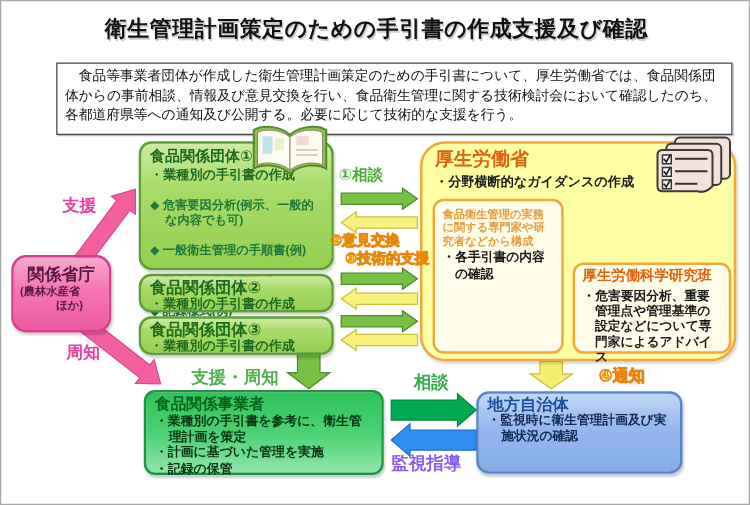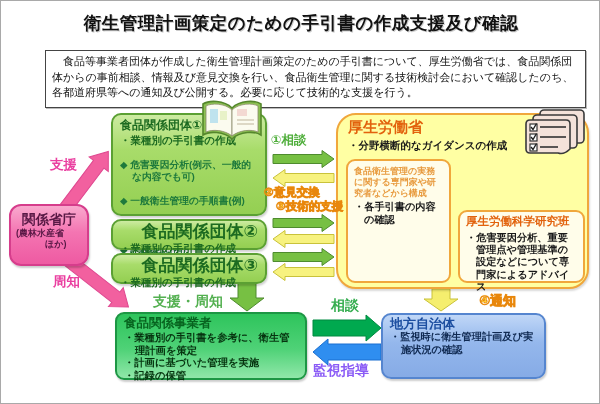--- a/index.html
+++ b/index.html
@@ -13,21 +13,21 @@
           padding:3px 6px;font-size:11px;line-height:1.42;color:#111;z-index:2;
           box-shadow:1px 1px 0 #bbb;}
   svg.overlay{left:0;top:0;z-index:1;}
   .icon-layer{z-index:3;}
 
   
   .org-box{background:linear-gradient(180deg,#cdeba2 0%,#a8dc6a 35%,#94cf52 100%);
           border:2px solid #5ba033;border-radius:10px;z-index:2;box-sizing:border-box;
           padding:2px 7px;box-shadow:1px 2px 2px rgba(0,0,0,.18);}
   .org-title{font-size:12px;font-weight:bold;color:#1d6b21;}
-  .org-title-sm{font-size:17px;font-weight:bold;color:#1d6b21;line-height:1.1;text-align:right;}
+  .org-title-sm{font-size:13px;font-weight:bold;color:#1d6b21;line-height:1.1;}
   .org-lead{font-size:10.5px;font-weight:bold;color:#1d6b21;line-height:1.2;}
   .org-item{font-size:9.8px;color:#1e7a3c;line-height:1.26;padding-left:12px;text-indent:-12px;font-weight:bold;margin-top:12px;}
 
   
   .pink-box{left:8px;top:203px;width:80px;height:62px;border-radius:12px;z-index:2;
           background:linear-gradient(180deg,#f9a9ce 0%,#f475b2 45%,#ee5aa2 100%);
           border:2px solid #d63d8c;box-sizing:border-box;padding-top:7px;
           box-shadow:1px 2px 2px rgba(0,0,0,.2);}
   .pink-title{text-align:center;font-size:13.5px;font-weight:bold;color:#581845;line-height:1.1;}
   .pink-sub{font-size:9px;font-weight:bold;color:#581845;line-height:1.25;padding-left:5px;}

